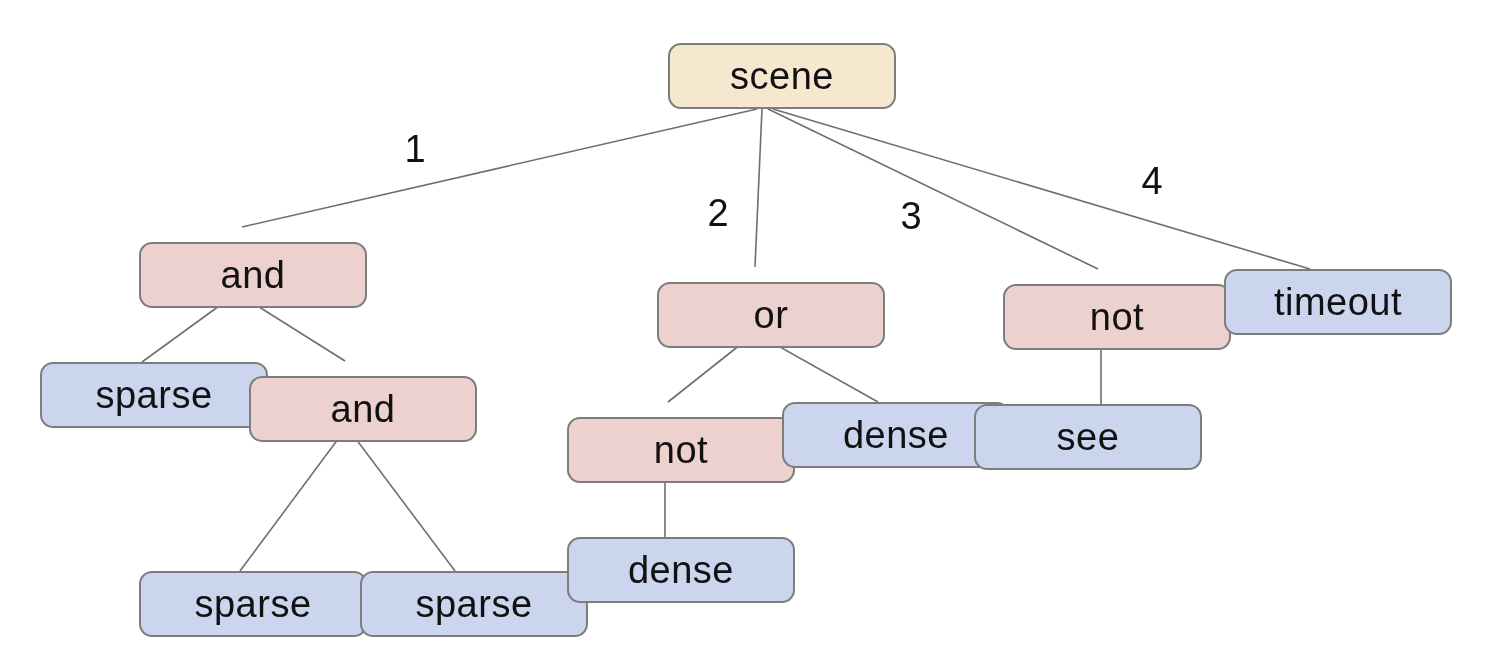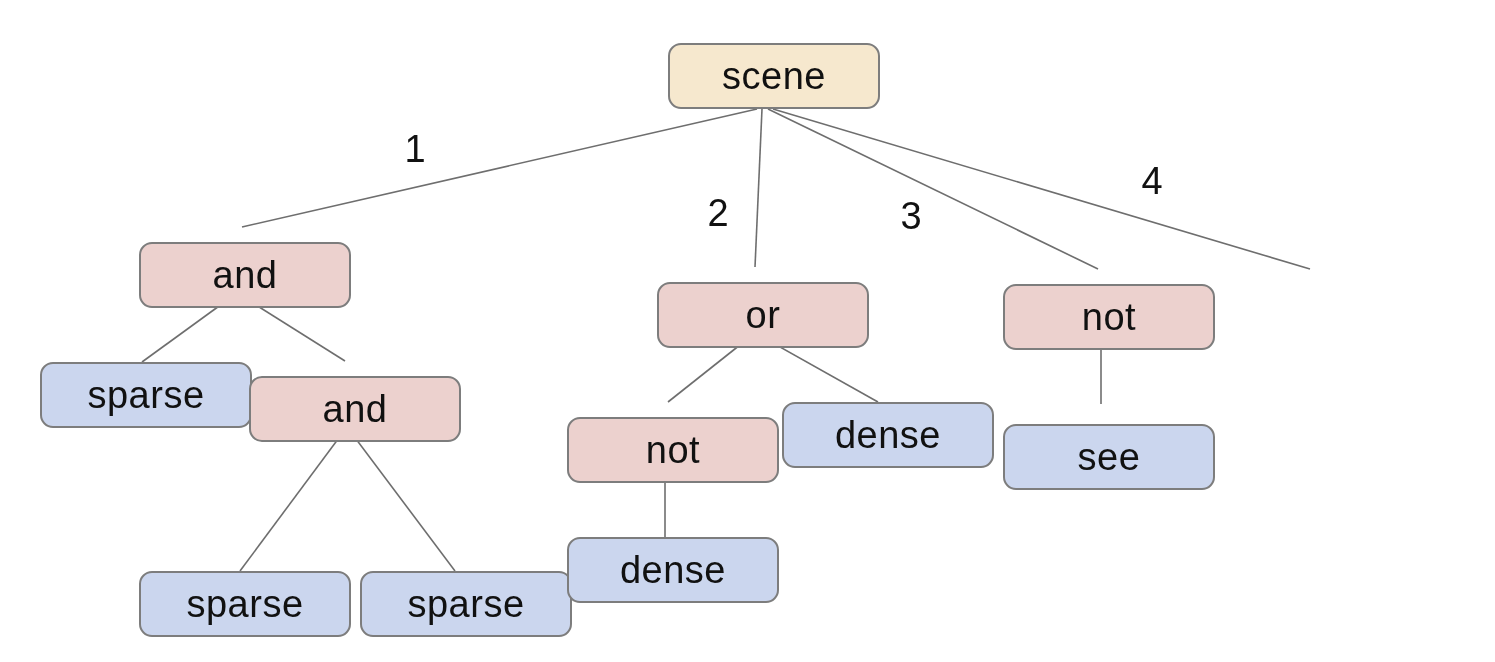--- a/index.html
+++ b/index.html
@@ -20,21 +20,21 @@
     left: 0; top: 0;
     width: 1495px;
     height: 662px;
   }
   #edges line {
     stroke: #6e6e6e;
     stroke-width: 1.6;
   }
   .node {
     position: absolute;
-    width: 212px;
+    width: 228px;
     height: 66px;
     box-sizing: border-box;
     border: 2px solid #7d7d7d;
     border-radius: 13px;
     display: flex;
     align-items: center;
     justify-content: center;
     font-size: 38px;
     color: #111111;
     letter-spacing: 0.5px;
@@ -74,33 +74,36 @@
     </div>
   <div class="node operator" style="left:139px;  top:227px;">
       <span>and</span>
     </div>
   <div class="node operator" style="left:657px;  top:267px;">
       <span>or</span>
     </div>
   <div class="node operator" style="left:1003px; top:269px;">
       <span>not</span>
     </div>
+  <div class="node leaf" style="left:1224px; top:269px;">
+      <span>timeout</span>
+    </div>
   <div class="node leaf" style="left:40px;   top:362px;">
       <span>sparse</span>
     </div>
   <div class="node operator" style="left:249px;  top:361px;">
       <span>and</span>
     </div>
   <div class="node operator" style="left:567px;  top:402px;">
       <span>not</span>
     </div>
   <div class="node leaf" style="left:782px;  top:402px;">
       <span>dense</span>
     </div>
-  <div class="node leaf" style="left:1003px; top:404px;margin-top:20px;">
+  <div class="node leaf" style="left:974px; top:404px;">
       <span>see</span>
     </div>
   <div class="node leaf" style="left:139px;  top:571px;">
       <span>sparse</span>
     </div>
   <div class="node leaf" style="left:360px;  top:571px;">
       <span>sparse</span>
     </div>
   <div class="node leaf" style="left:567px;  top:537px;">
       <span>dense</span>

